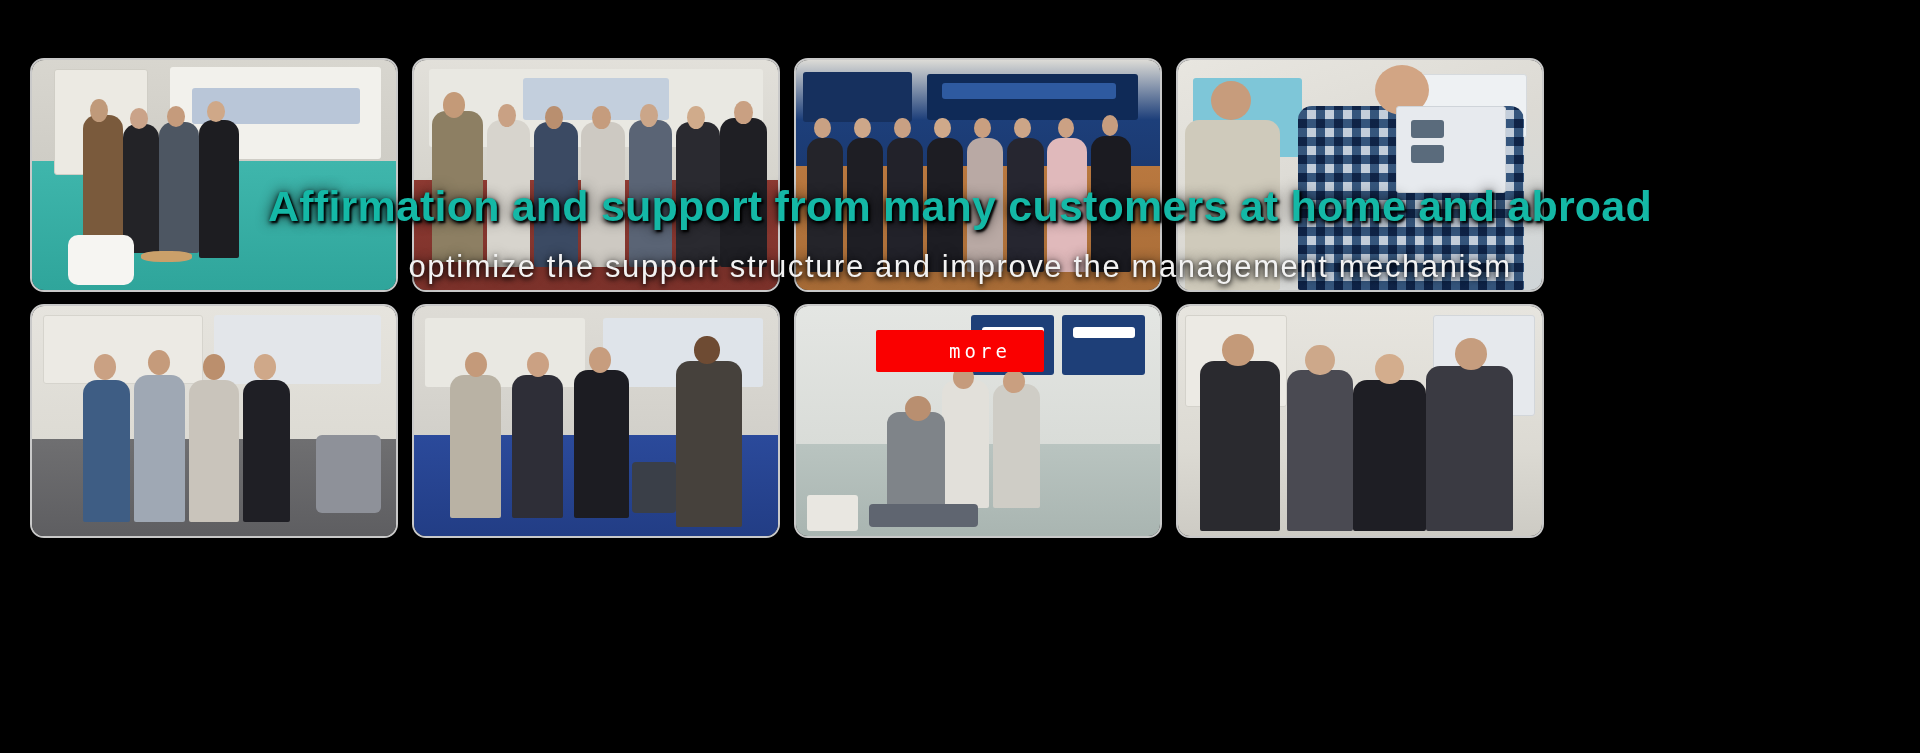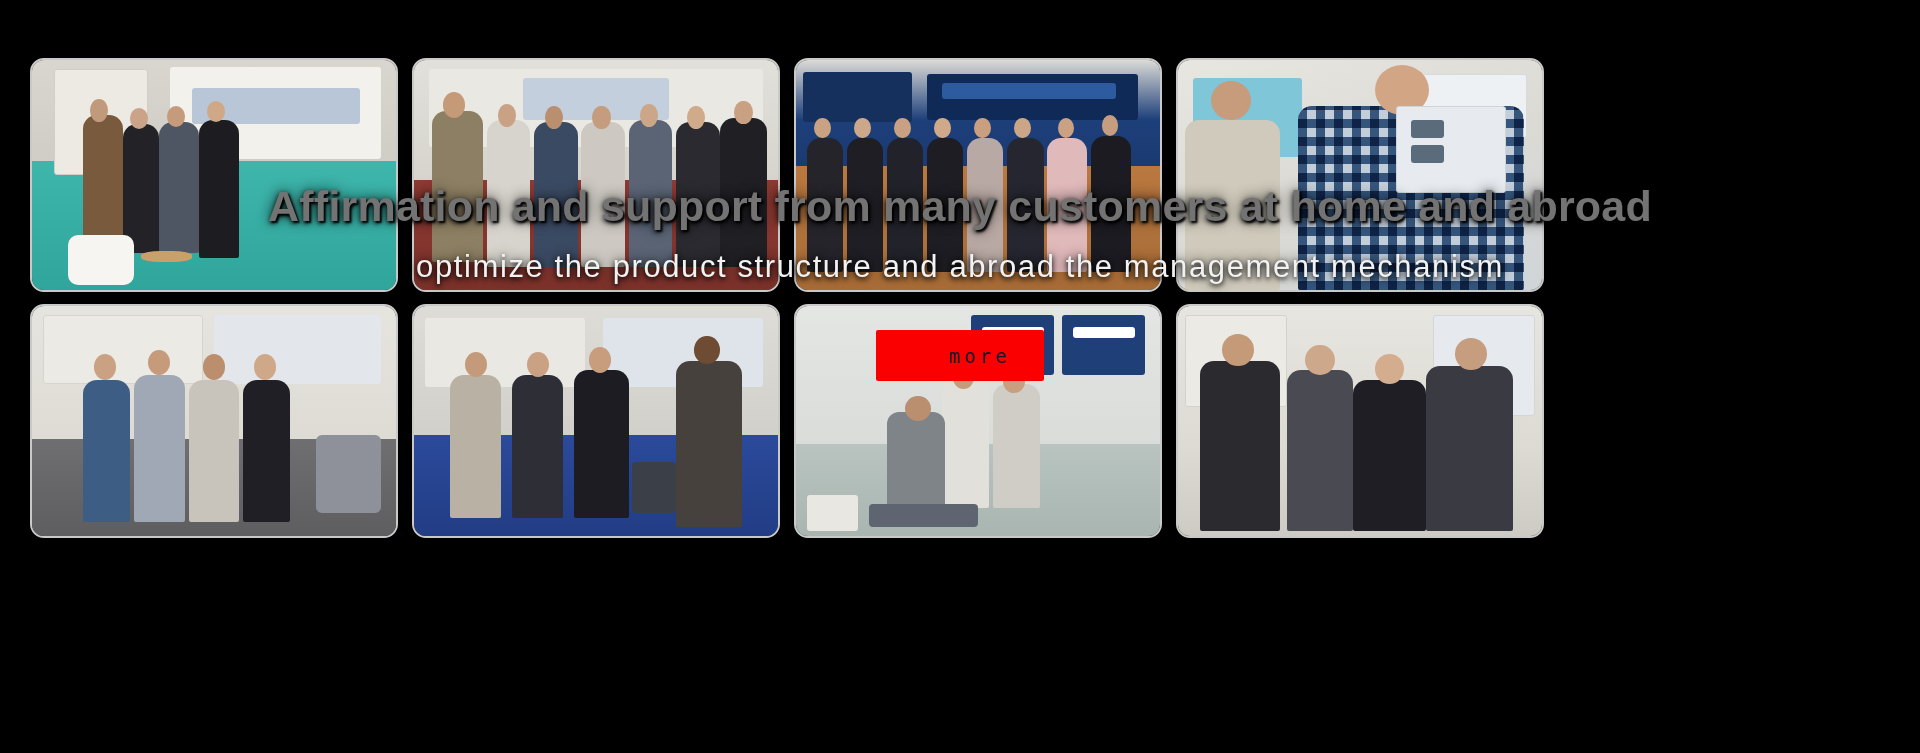--- a/index.html
+++ b/index.html
@@ -31,38 +31,38 @@
   .panel{ position:absolute; border-radius:3px; }
 
   
   #overlay{
     position:absolute; left:0; top:0; width:1920px; height:660px;
     display:flex; flex-direction:column; align-items:center;
     pointer-events:none;
   }
   #headline{
     margin-top:182px;
-    font-size:43px; font-weight:700; color:#737373; white-space:nowrap;
+    font-size:43px; font-weight:700; color:#14b8a6; white-space:nowrap;
     letter-spacing:.2px;
     text-shadow:0 2px 5px rgba(0,0,0,.95), 0 0 14px rgba(0,0,0,.85), 2px 2px 2px rgba(0,0,0,.9);
   }
   .subline{
     font-size:31px; font-weight:400; color:#f2f2f2; white-space:nowrap;
     letter-spacing:1.6px;
     text-shadow:0 2px 5px rgba(0,0,0,.95), 0 0 12px rgba(0,0,0,.8);
   }
   #sub1{ margin-top:25px; }
   #sub2{ margin-top:18px; }
 
   #more-button{
     pointer-events:auto;
     margin-top:45px;
-    width:168px; height:51px;
+    width:168px; height:42px;
     background:#fa0000; border:none; border-radius:2px;
-    color:#0f172a; font-size:19px; letter-spacing:4px;
+    color:#ffffff; font-size:19px; letter-spacing:4px;
     font-family:"DejaVu Sans Mono", monospace;
     display:flex; align-items:center; justify-content:center;
     cursor:pointer;
     padding-left:40px;
   }
 </style>
 </head>
 <body>
 
 <div id="stage">
@@ -203,18 +203,18 @@
       <div class="head" style="left:54%;bottom:66%;width:8%;height:13%;background:#d3ad8d"></div>
       <div class="fig" style="left:68%;bottom:2%;width:24%;height:72%;background:#3a3a42"></div>
       <div class="head" style="left:76%;bottom:72%;width:9%;height:14%;background:#c69d7e"></div>
     </div>
   </div>
 
   <div id="overlay">
     <div id="headline">Affirmation and support from many customers at home and abroad</div>
 
 
-    <div class="subline" id="sub2">optimize the product structure and abroad the management mechanism</div>
+    <div class="subline" id="sub2">optimize the support structure and improve the management mechanism</div>
 
     <button id="more-button">more</button>
   </div>
 
 </div>
 
 </body></html>

